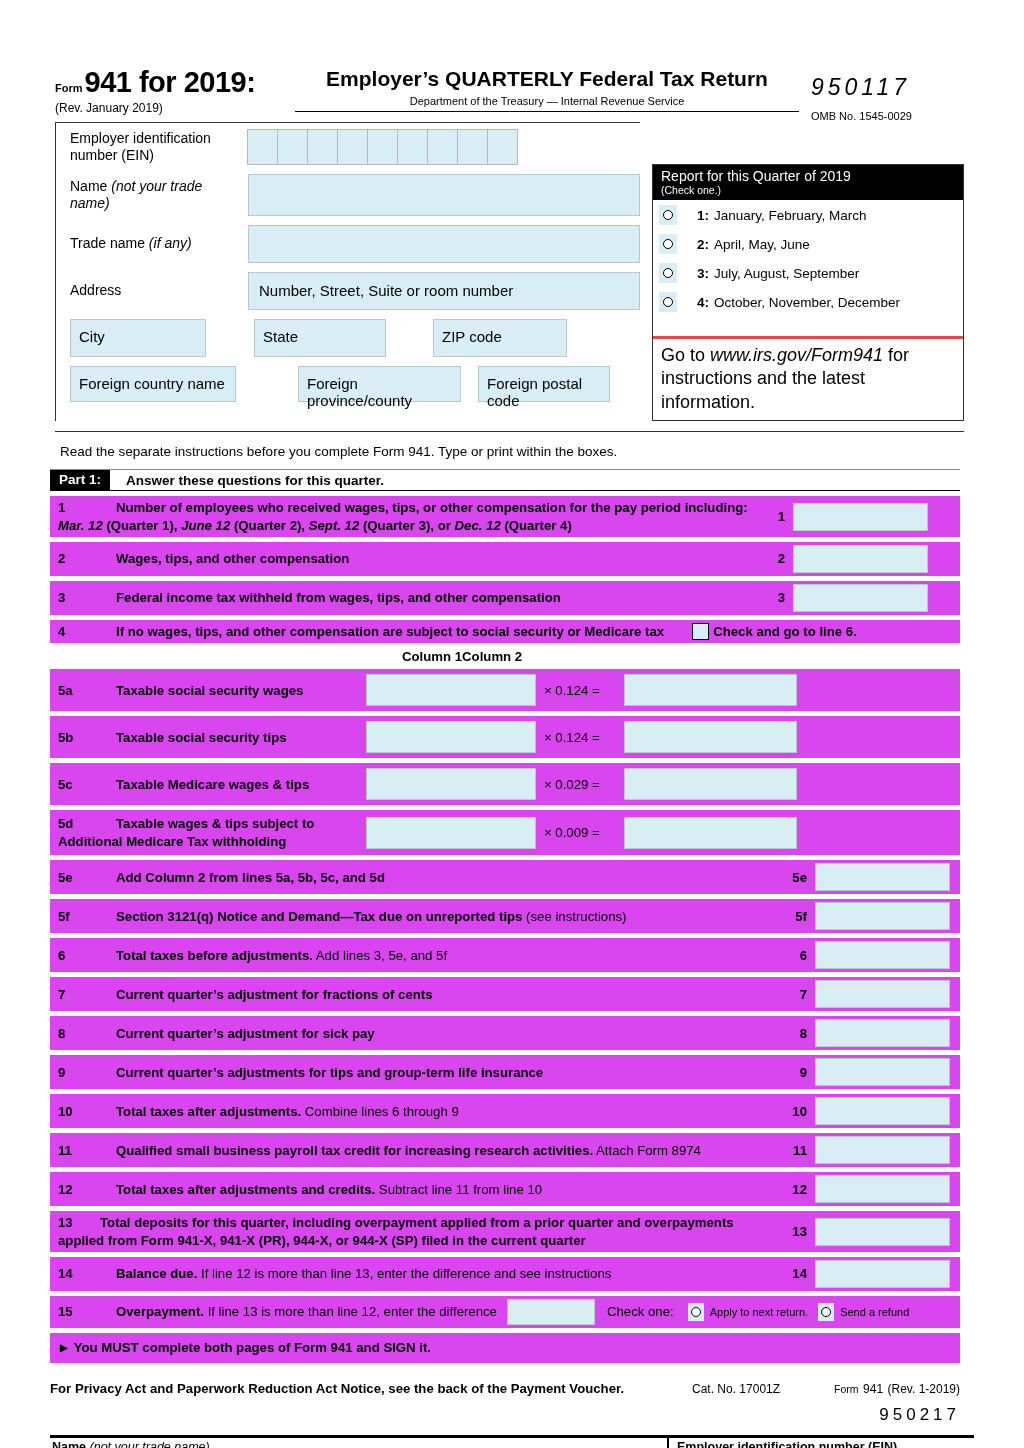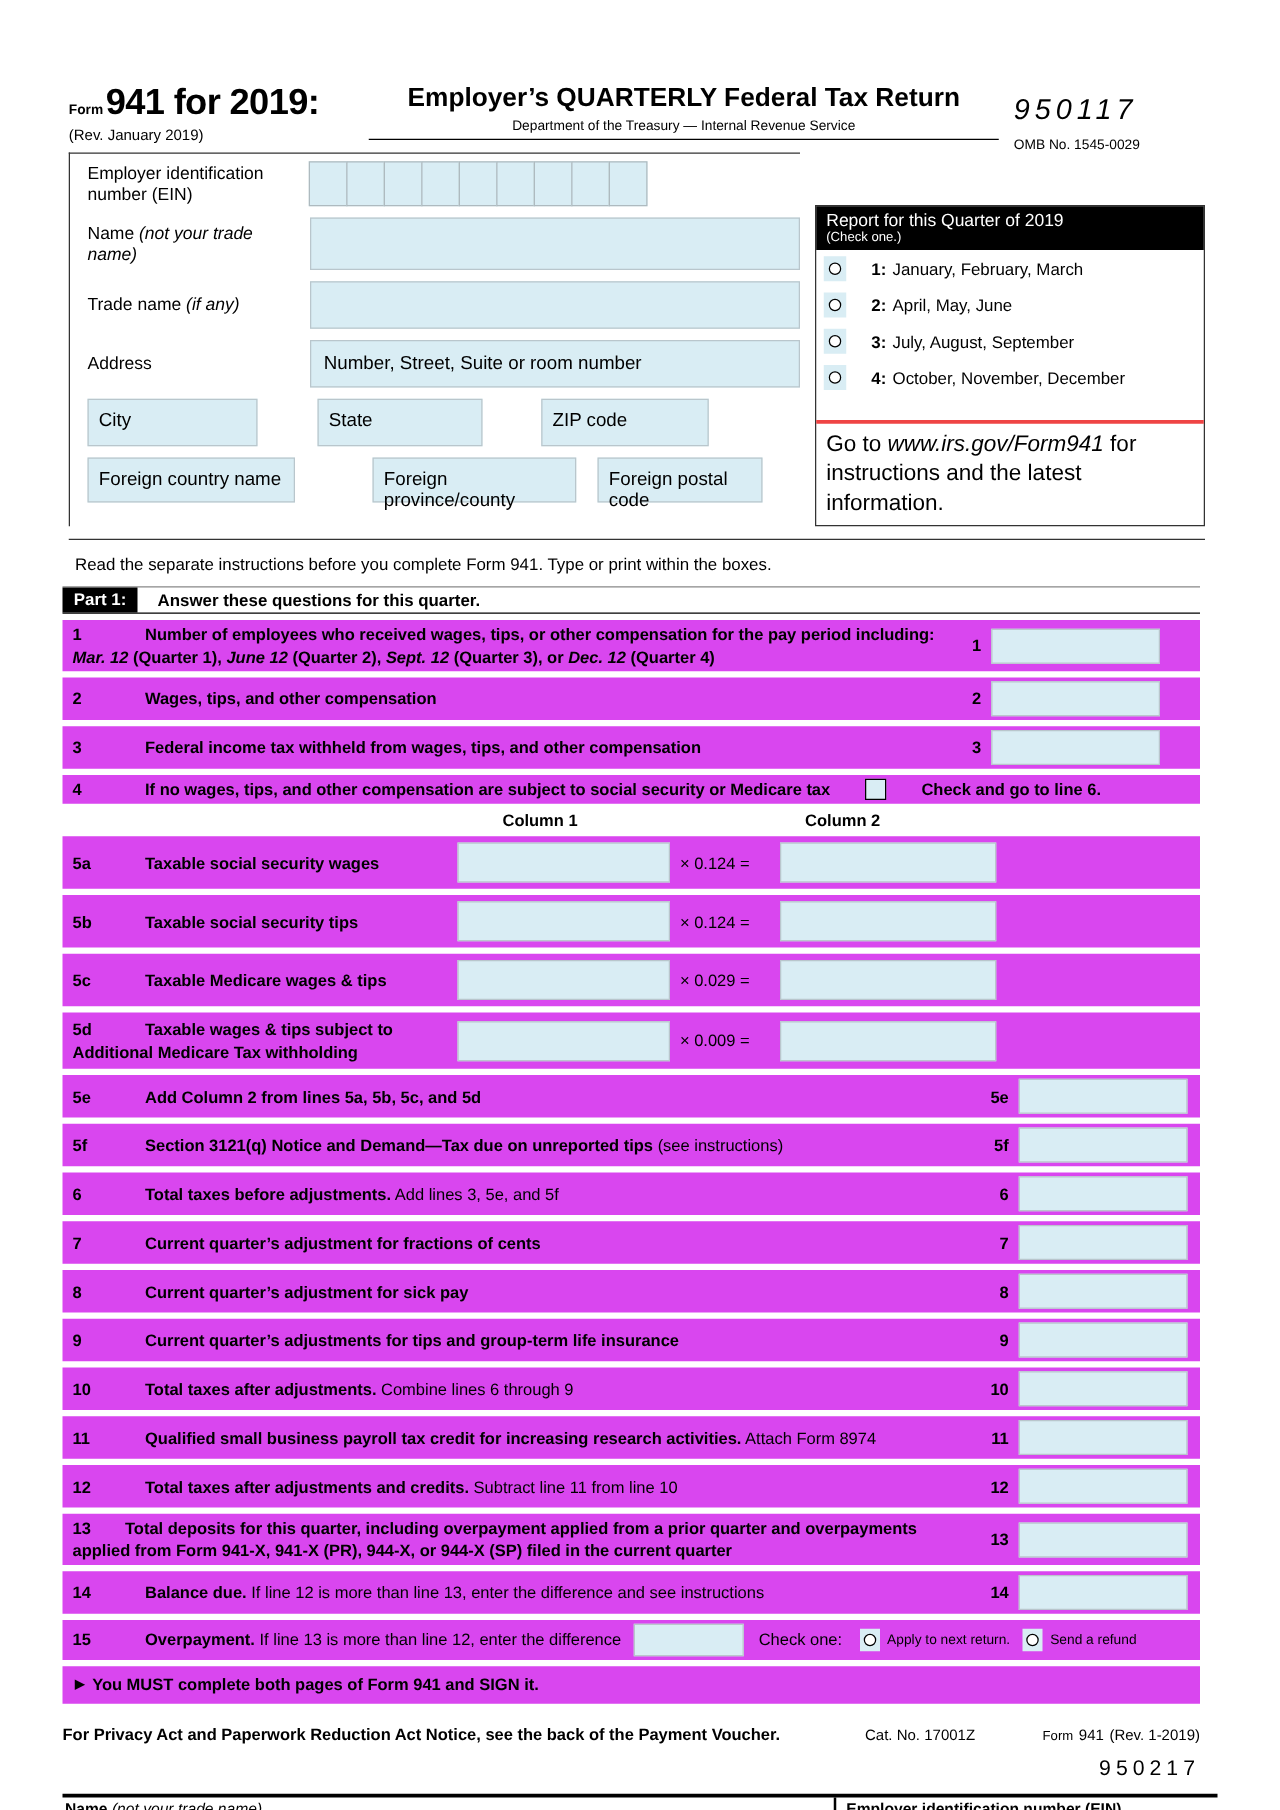--- a/index.html
+++ b/index.html
@@ -72,29 +72,29 @@
   .row-text { flex:1; padding-right:14px; }
   .lnum { display:inline-block; min-width:58px; font-weight:bold; }
   .lnum-sub { display:inline-block; min-width:58px; font-weight:bold; }
   .amt { margin-left:auto; display:flex; align-items:center; }
   .amt-num { font-weight:bold; font-size:13.2px; margin-right:8px; }
   .amt-box { width:135px; height:28px; }
   .amt-a { margin-right:22px; }
 
   .colhdr-row { display:flex; font-weight:bold; font-size:13.2px; margin-top:6px; }
   .colhdr-1 { margin-left:352px; }
-  .colhdr-2 { margin-left:182px; }
+  .colhdr-2 { }
 
   .row5 { padding-top:5px; padding-bottom:5px; }
   .row5-label { width:308px; }
   .col1-box { width:170px; height:32px; }
   .mult { width:88px; padding-left:8px; font-size:13.2px; }
   .col2-box { width:173px; height:32px; }
 
-  .chk-group { display:flex; align-items:center; margin-left:14px;gap:24px; }
+  .chk-group { display:flex; align-items:center; margin-left:14px; }
   .checkbox { width:17px; height:17px; background:#d9edf4; border:1.5px solid #000; }
   .chk-label { font-weight:bold; margin-left:4px; white-space:nowrap; }
 
   .row15 { flex-wrap:nowrap; }
   .inline-box { width:88px; height:26px; margin:0 12px 0 10px; }
   .check-one { font-size:13.2px; margin-right:14px; white-space:nowrap; }
   .r15-opt { display:flex; align-items:center; margin-right:10px; }
   .r15-opt .qb-radio-bg { width:16px; height:18px; }
   .r15-label { font-size:11px; margin-left:6px; white-space:nowrap; }
 

